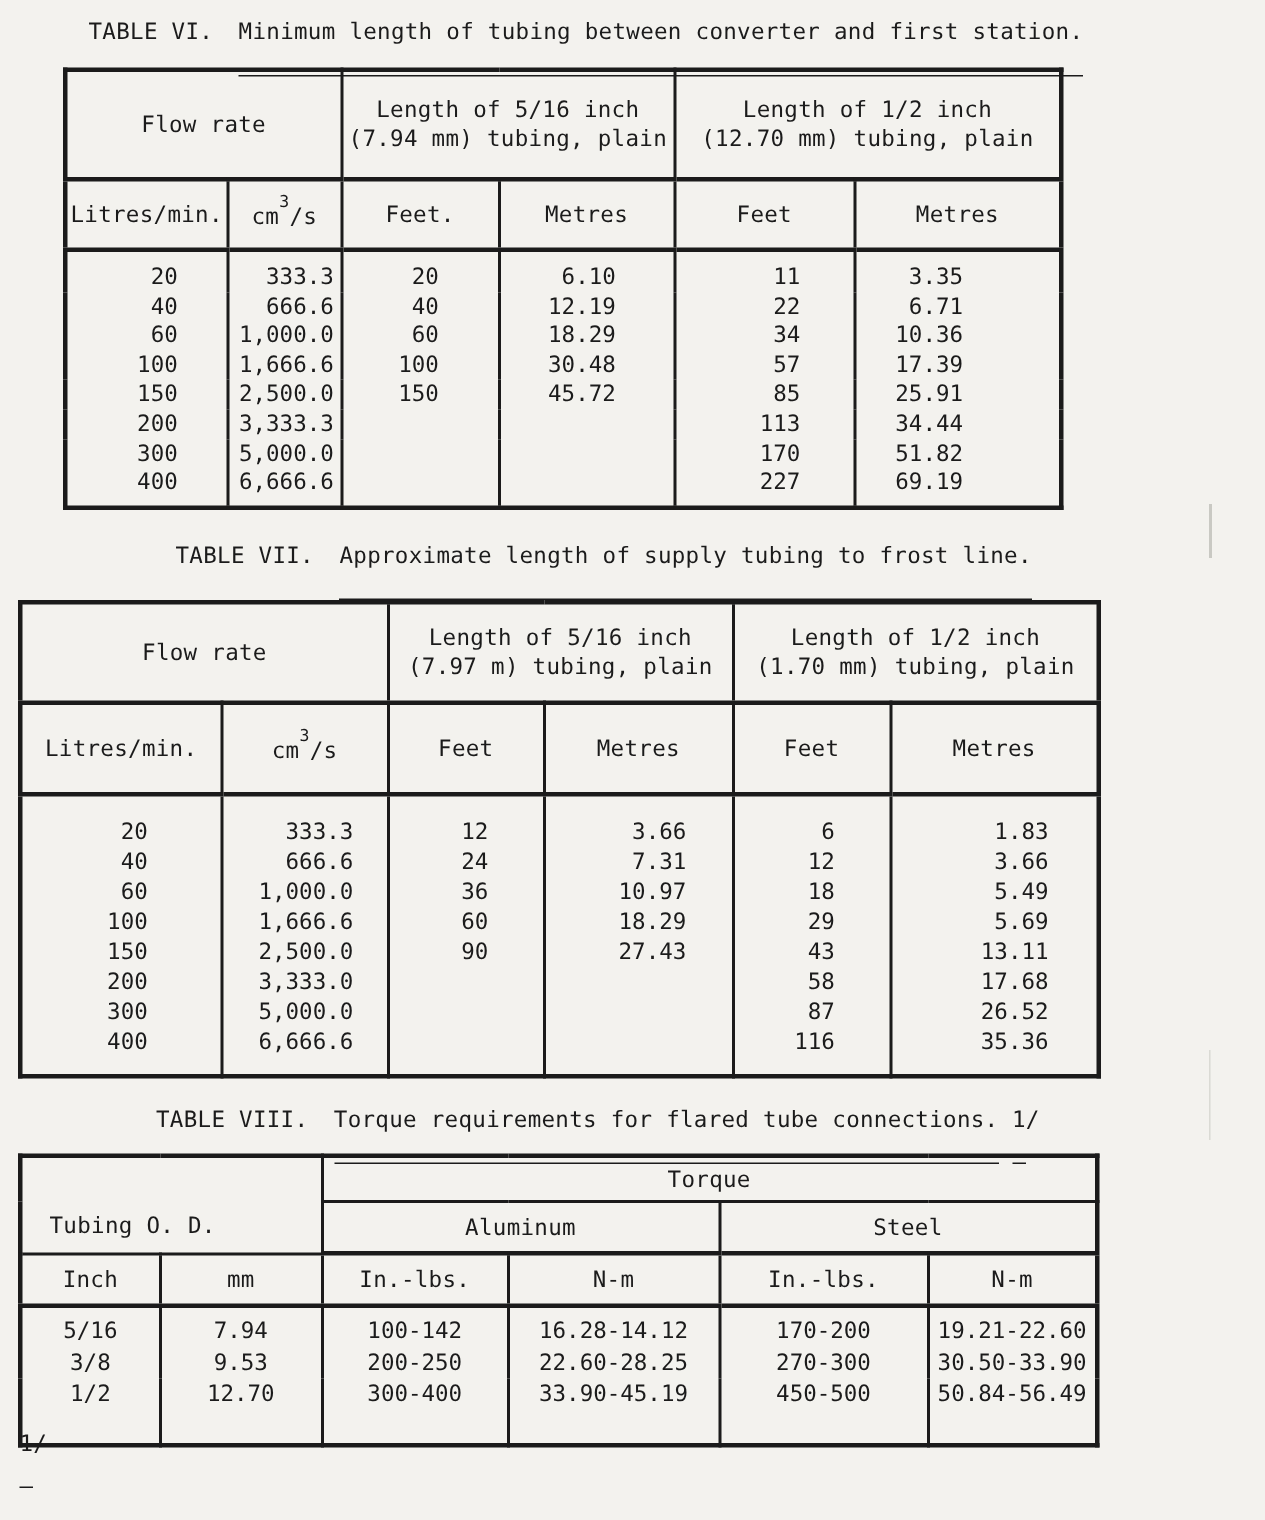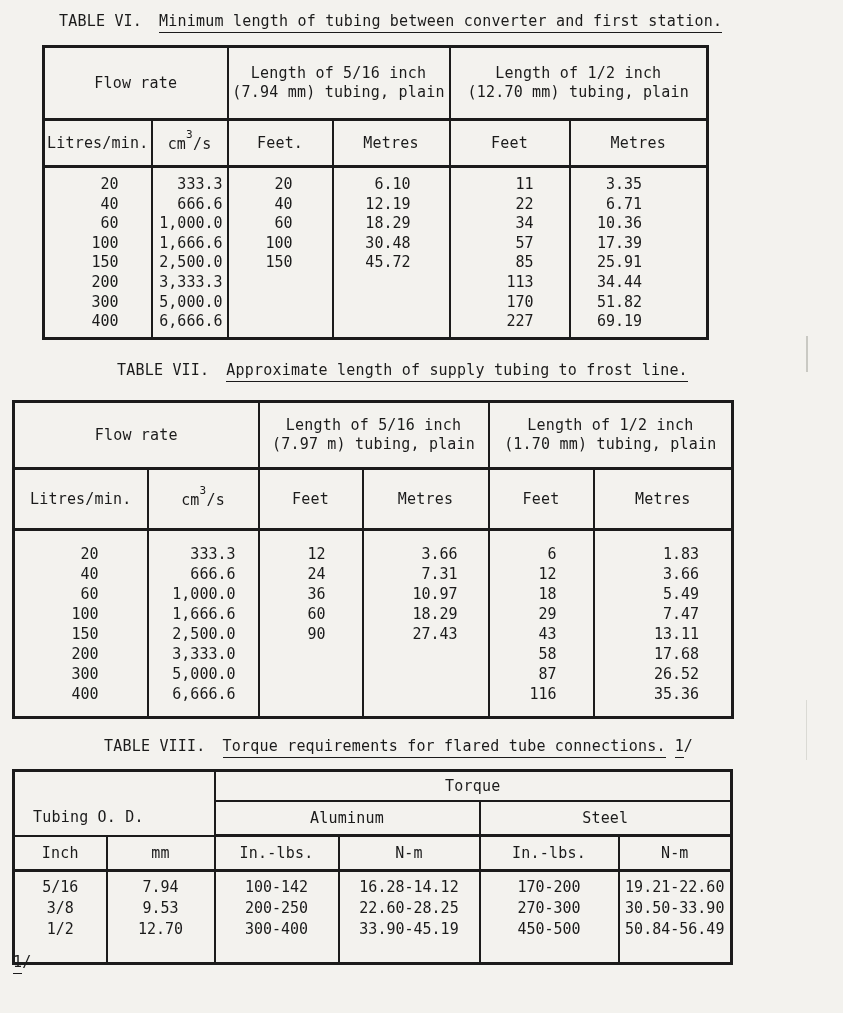--- a/index.html
+++ b/index.html
@@ -15,21 +15,21 @@
     position: relative;
   }
   .caption {
     position: absolute;
     white-space: pre;
     letter-spacing: 0.2px;
   }
   .caption .cap-label { margin-right: 17px; }
   .u {
     border-bottom: 1.6px solid #1b1b1b;
-    padding-bottom: 2px;
+    padding-bottom: 20px;
   }
   .ref { margin-left: 9px; }
 
   table {
     position: absolute;
     border-collapse: collapse;
     table-layout: fixed;
     border: 3px solid #1b1b1b;
   }
   th {
@@ -276,21 +276,21 @@
         <td class="c3">10.97</td>
         <td class="c4">18</td>
         <td class="c5">5.49</td>
       </tr>
       <tr class="">
         <td class="c0">100</td>
         <td class="c1">1,666.6</td>
         <td class="c2">60</td>
         <td class="c3">18.29</td>
         <td class="c4">29</td>
-        <td class="c5">7.47</td>
+        <td class="c5">5.69</td>
       </tr>
       <tr class="">
         <td class="c0">150</td>
         <td class="c1">2,500.0</td>
         <td class="c2">90</td>
         <td class="c3">27.43</td>
         <td class="c4">43</td>
         <td class="c5">13.11</td>
       </tr>
       <tr class="">

